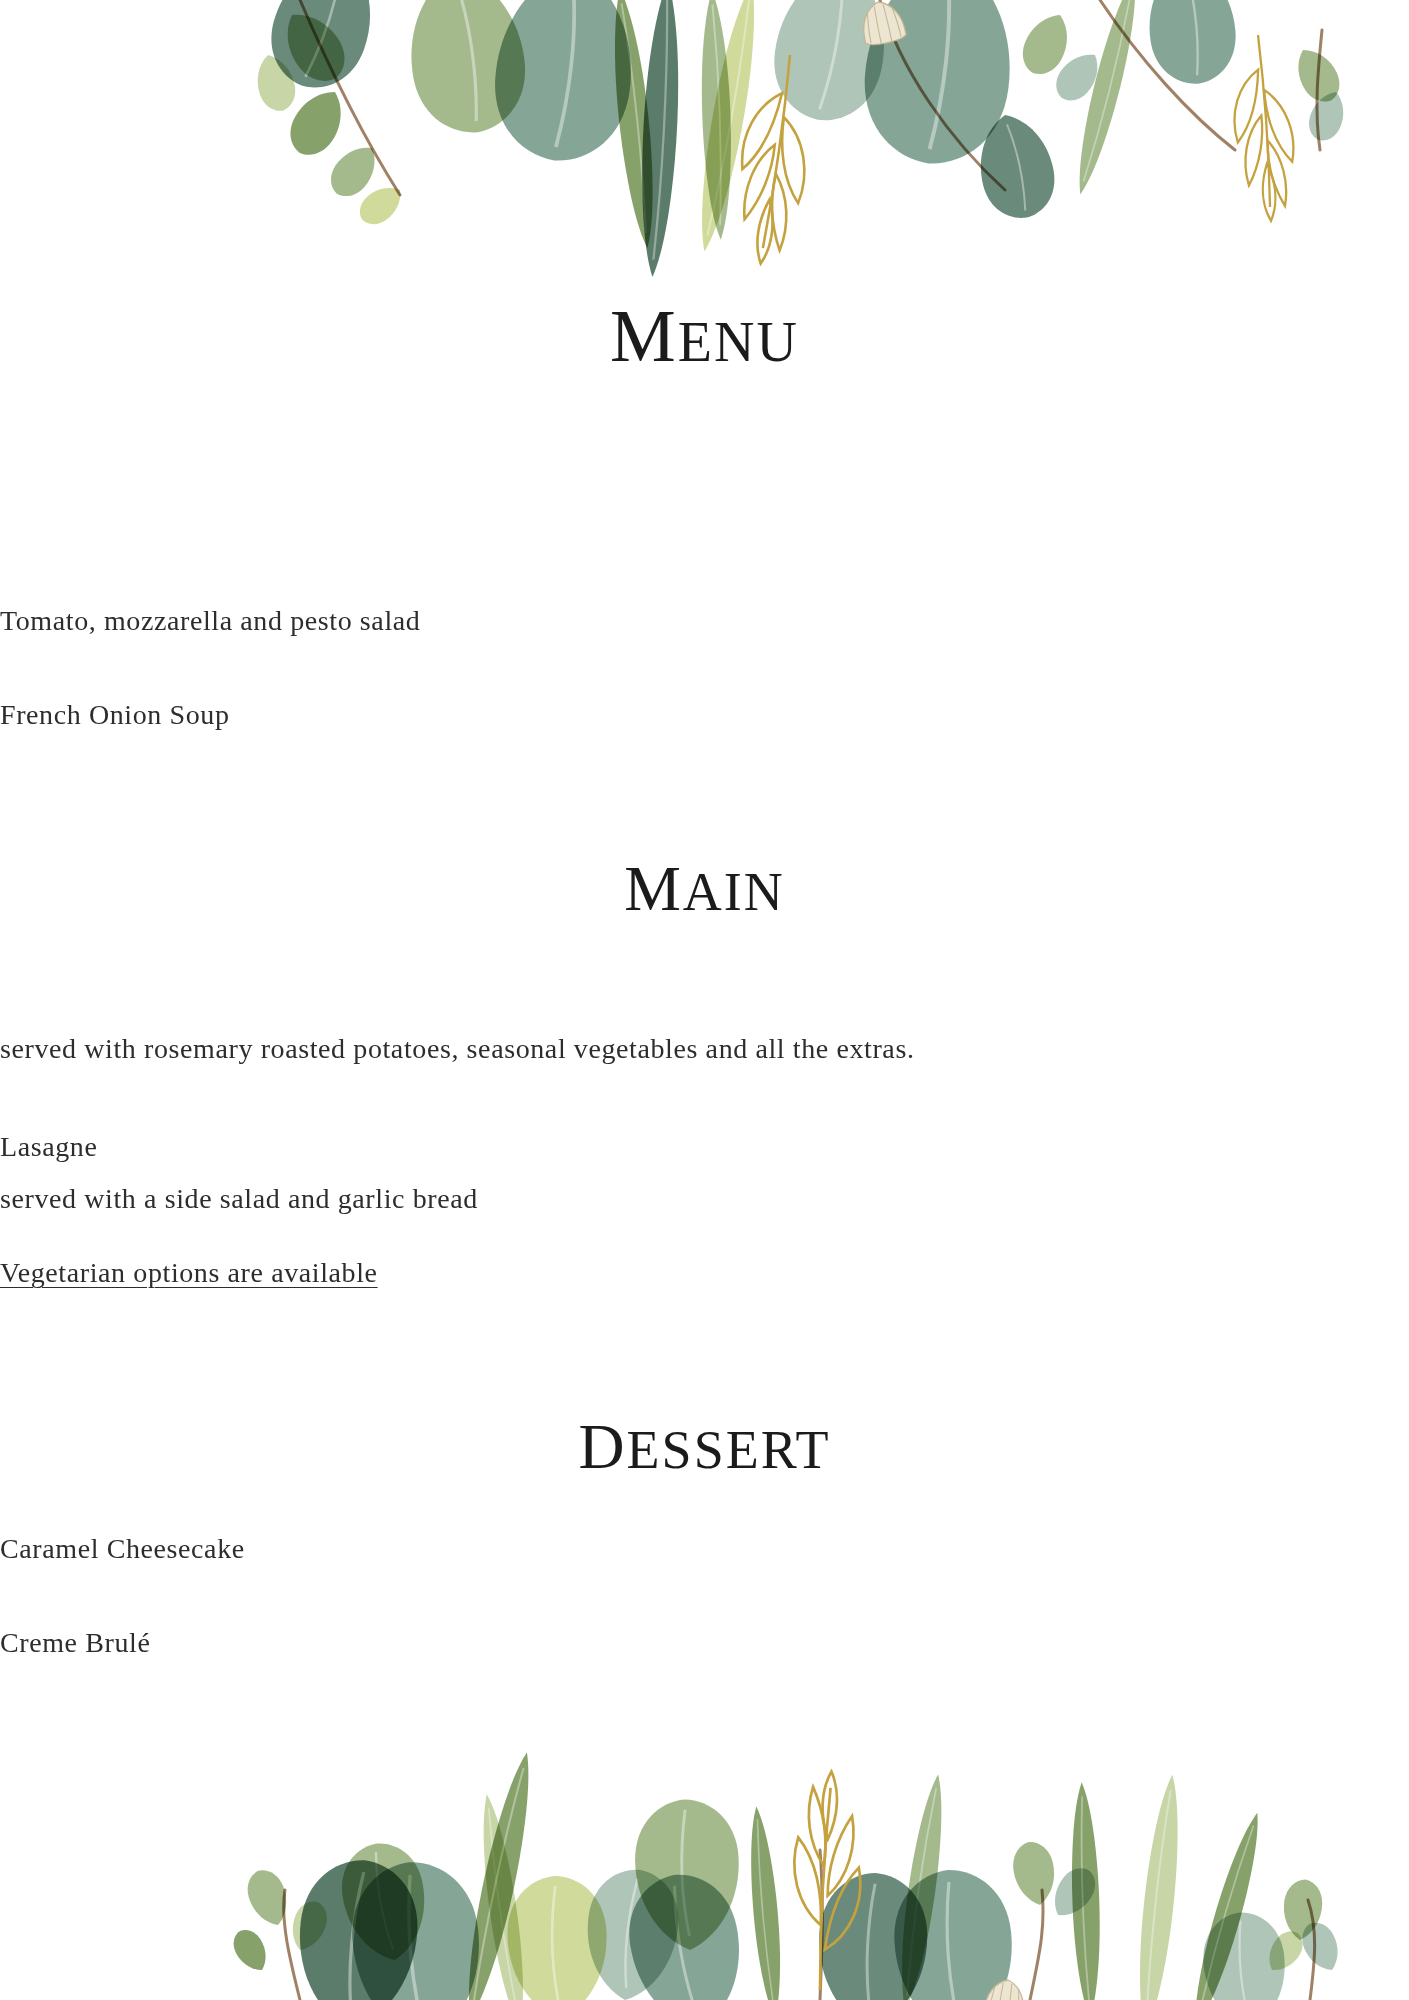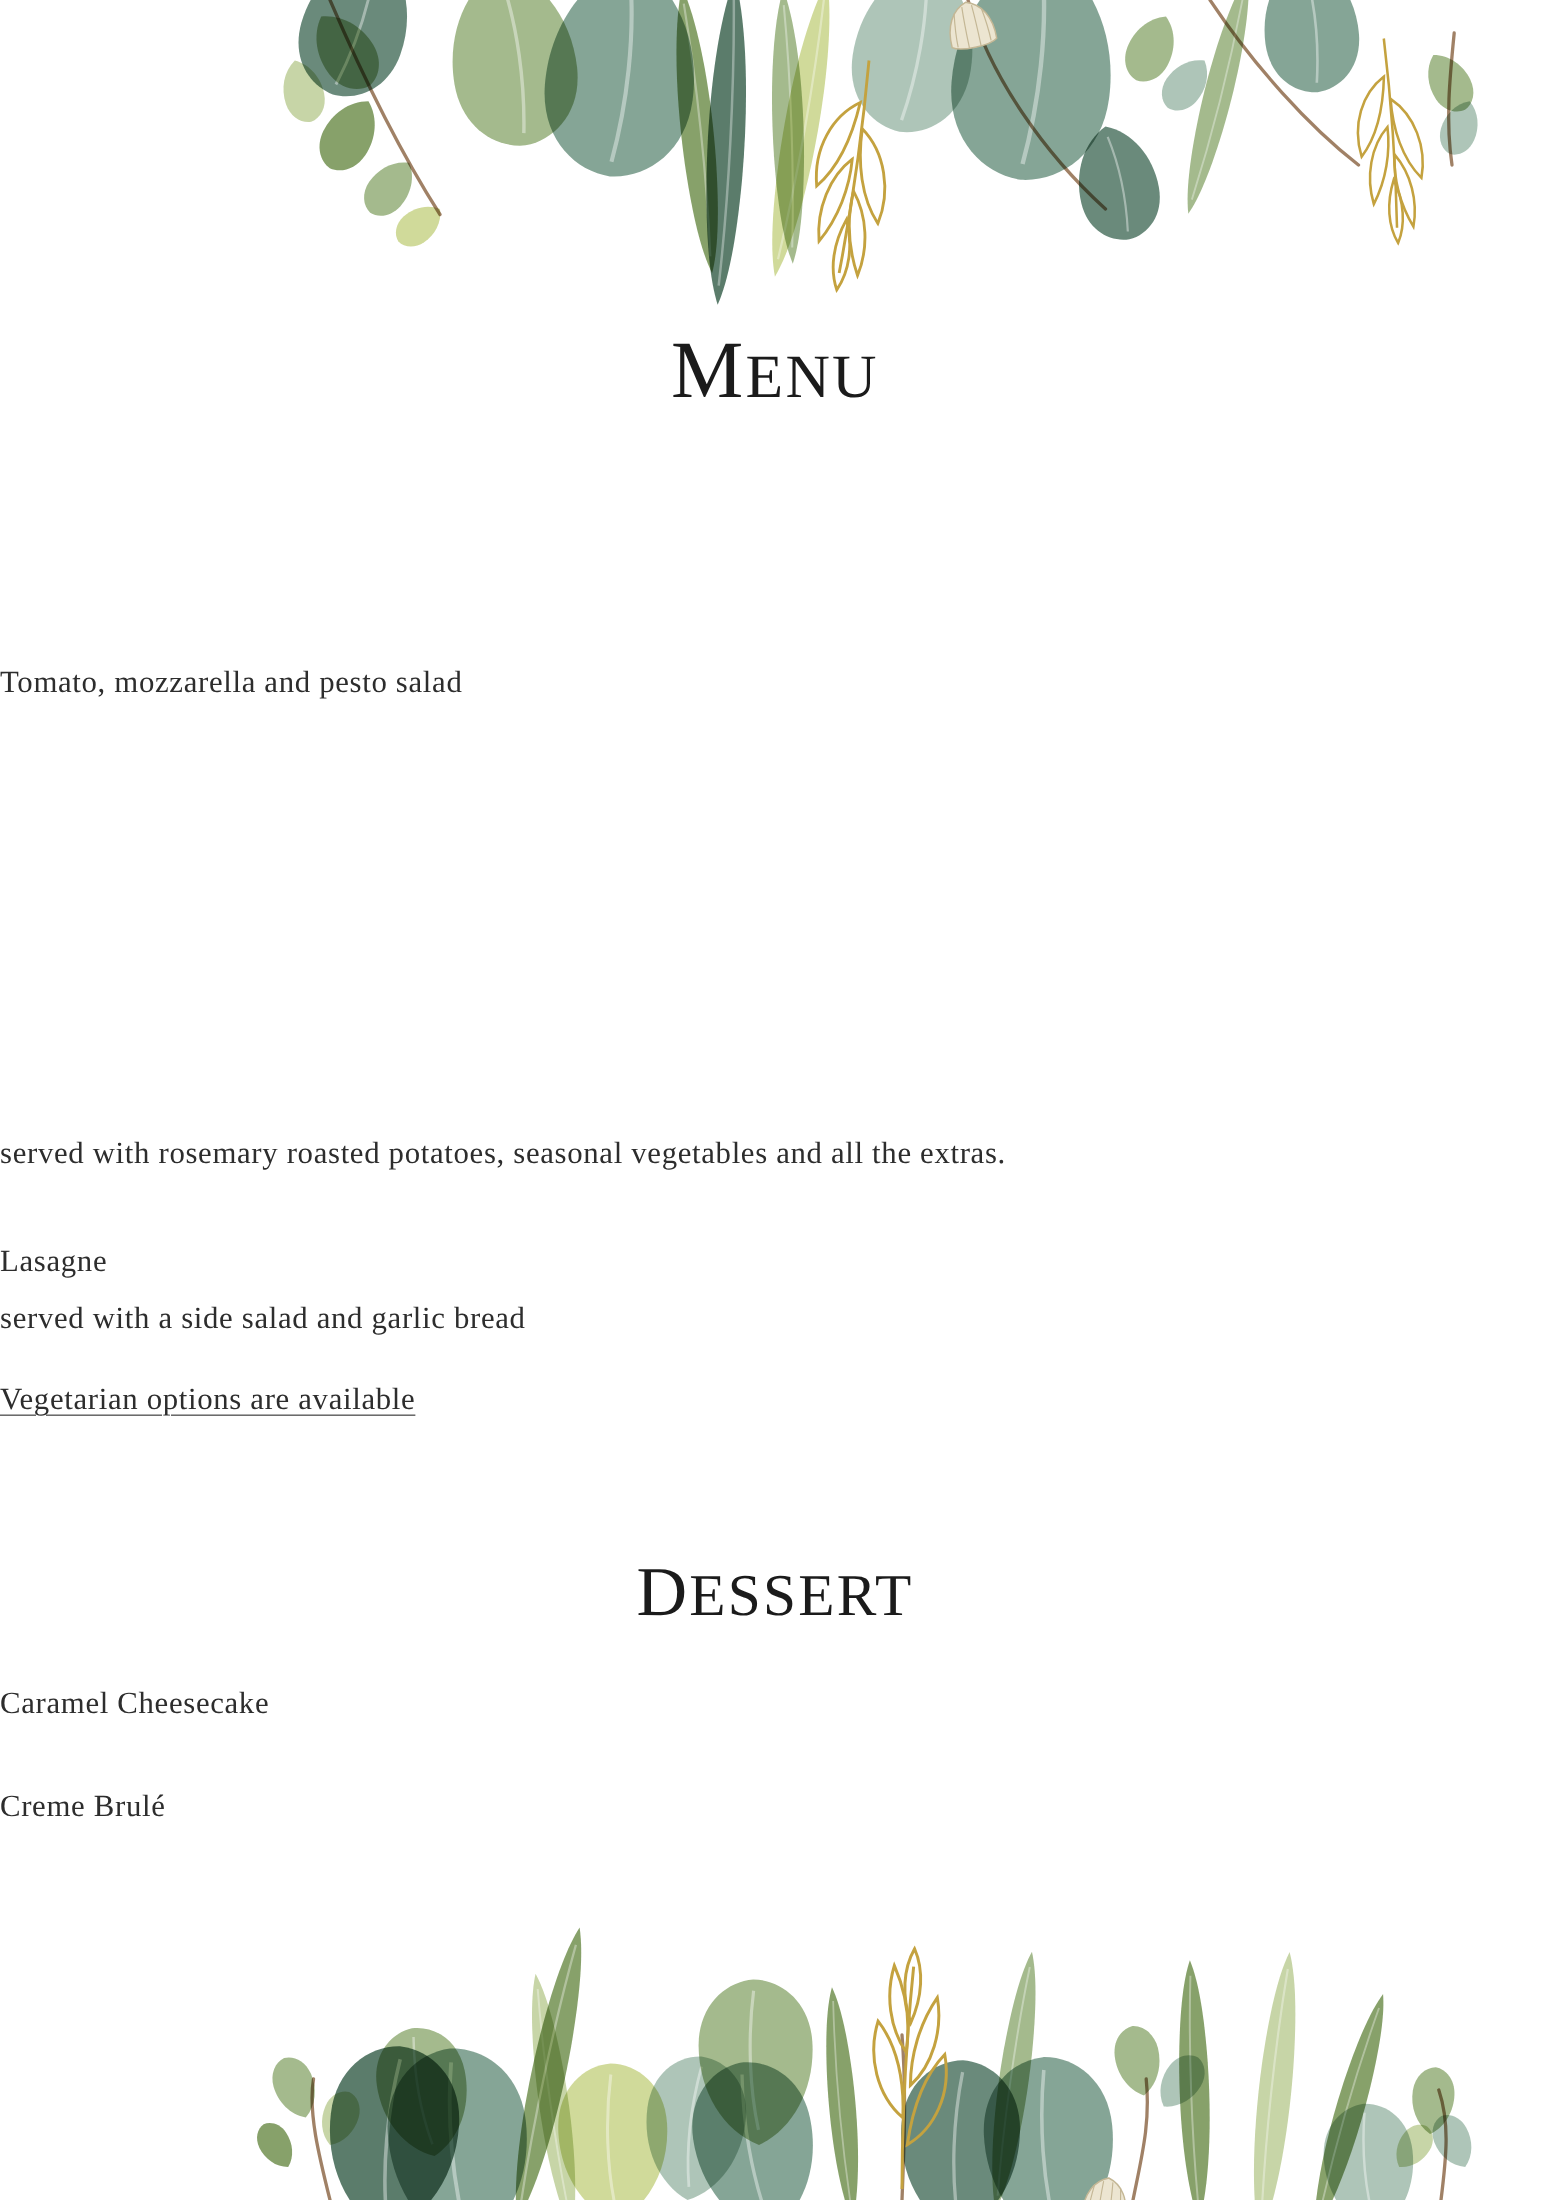--- a/index.html
+++ b/index.html
@@ -83,21 +83,23 @@
     </g>
 
     <use href="#goldSprig" transform="translate(790 55) rotate(8) scale(1.3)"></use>
     <use href="#goldSprig" transform="translate(1258 35) rotate(-4) scale(1.15)"></use>
     <use href="#bud" transform="translate(878 2) rotate(-12) scale(0.9)"></use>
   </svg>
 
   <h1 class="heading title" style="top:296px">MENU</h1>
 
   <p class="txt" style="top:604px">Tomato, mozzarella and pesto salad</p>
+  <p class="txt" style="top:698px">French Onion Soup</p>
 
+  <h2 class="heading" style="top:854px">MAIN</h2>
   <p class="txt" style="top:1032px">served with rosemary roasted potatoes, seasonal vegetables and all the extras.</p>
   <p class="txt" style="top:1130px">Lasagne</p>
   <p class="txt" style="top:1182px">served with a side salad and garlic bread</p>
   <p class="txt note" style="top:1256px">Vegetarian options are available</p>
 
   <h2 class="heading" style="top:1412px">DESSERT</h2>
   <p class="txt" style="top:1532px">Caramel Cheesecake</p>
   <p class="txt" style="top:1626px">Creme Brulé</p>
 
   <svg class="greenery bottom" viewBox="0 0 1409 320" aria-hidden="true">

